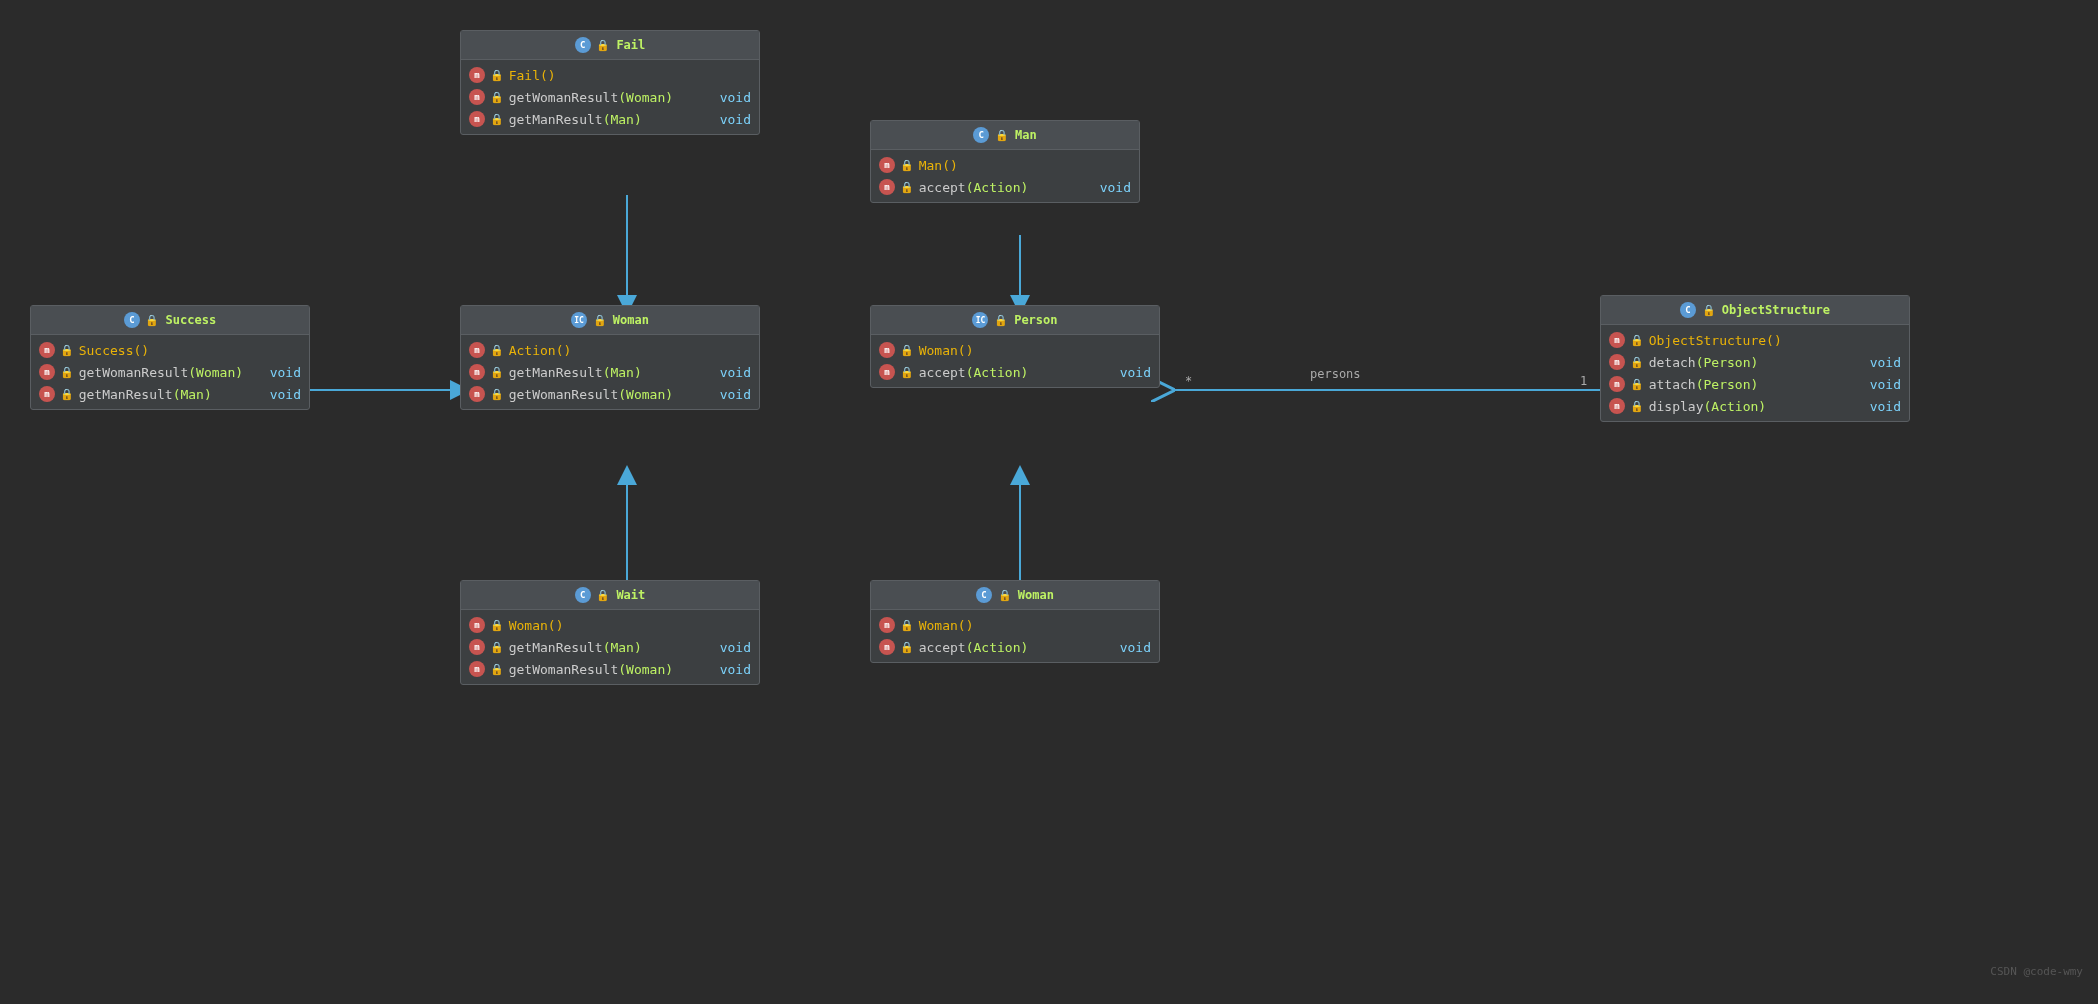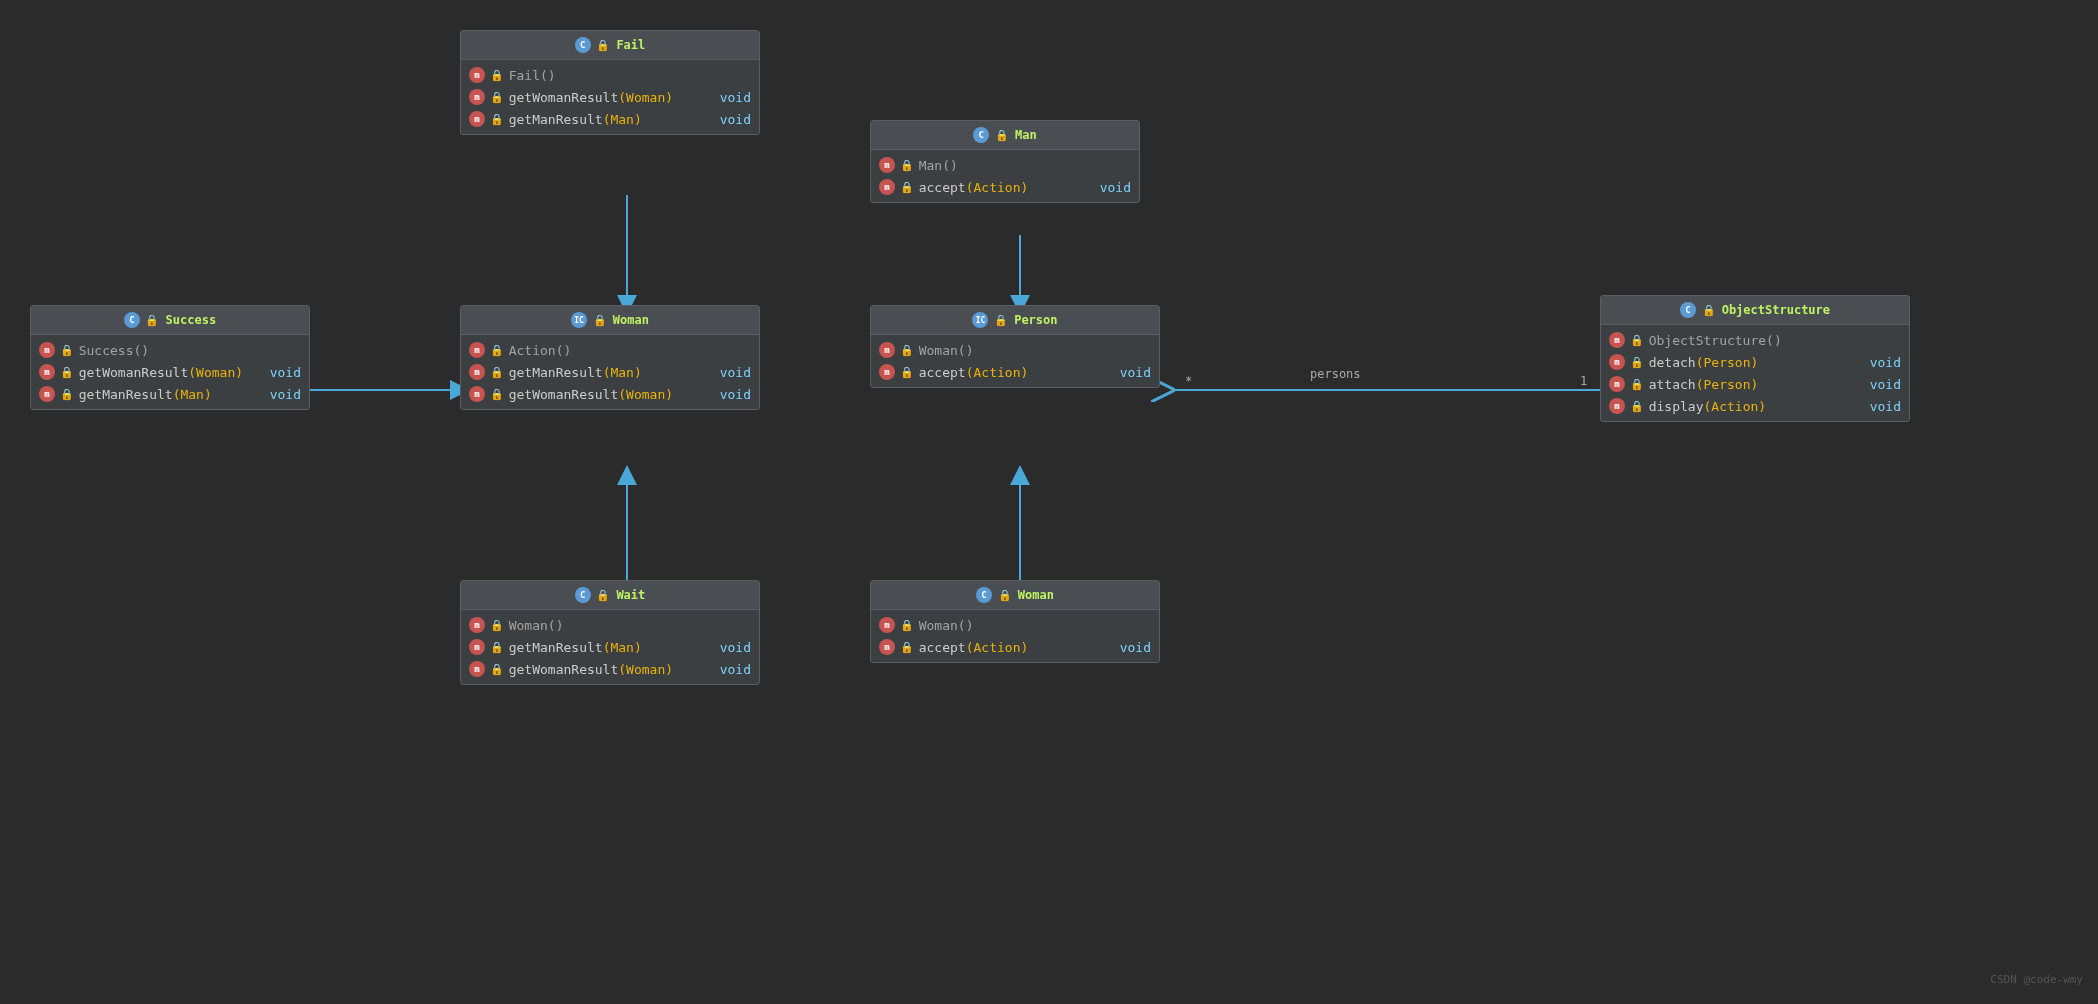--- a/index.html
+++ b/index.html
@@ -78,41 +78,41 @@
     .icon-lock {
       color: #8aaa60;
       font-size: 11px;
       flex-shrink: 0;
     }
     .method-name {
       color: #ccc;
       flex: 1;
     }
     .method-name .param {
-      color: #eab308;
+      color: #bef264;
     }
     .return-type {
       color: #7dd3fc;
       margin-left: auto;
     }
     .constructor-name {
-      color: #a3a3a3;
+      color: #eab308;
     }
     svg.arrows {
       position: absolute;
       top: 0;
       left: 0;
       width: 100%;
       height: 100%;
       pointer-events: none;
       overflow: visible;
     }
     .watermark {
       position: absolute;
-      bottom: 18px;
+      bottom: 26px;
       right: 15px;
       color: #555;
       font-size: 11px;
     }
   </style>
 </head>
 <body>
 
 <div class="diagram-canvas">
 

